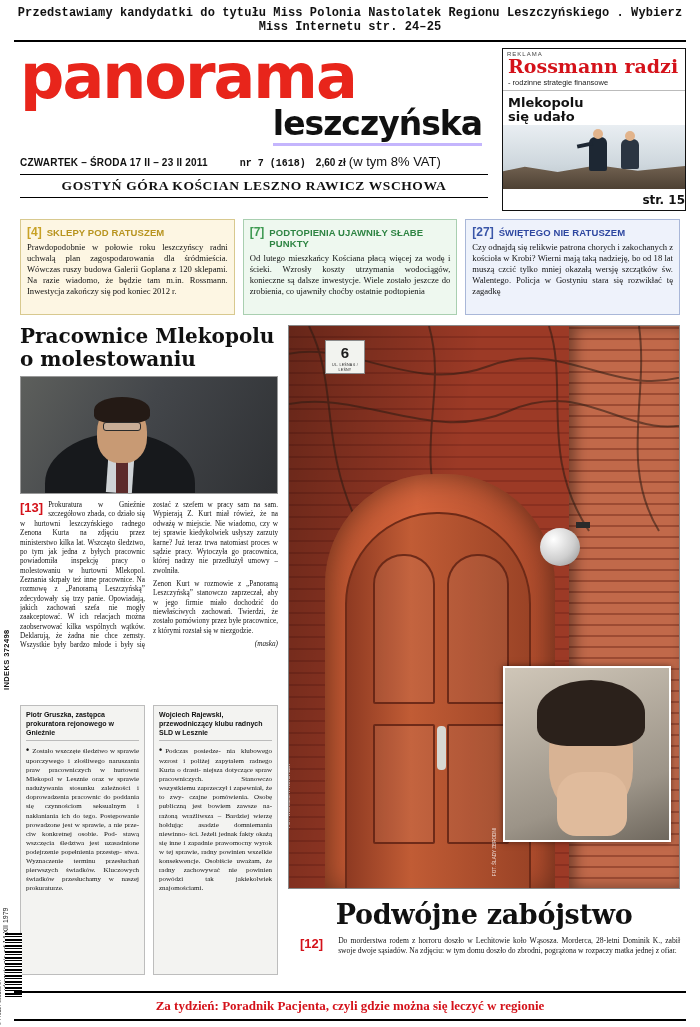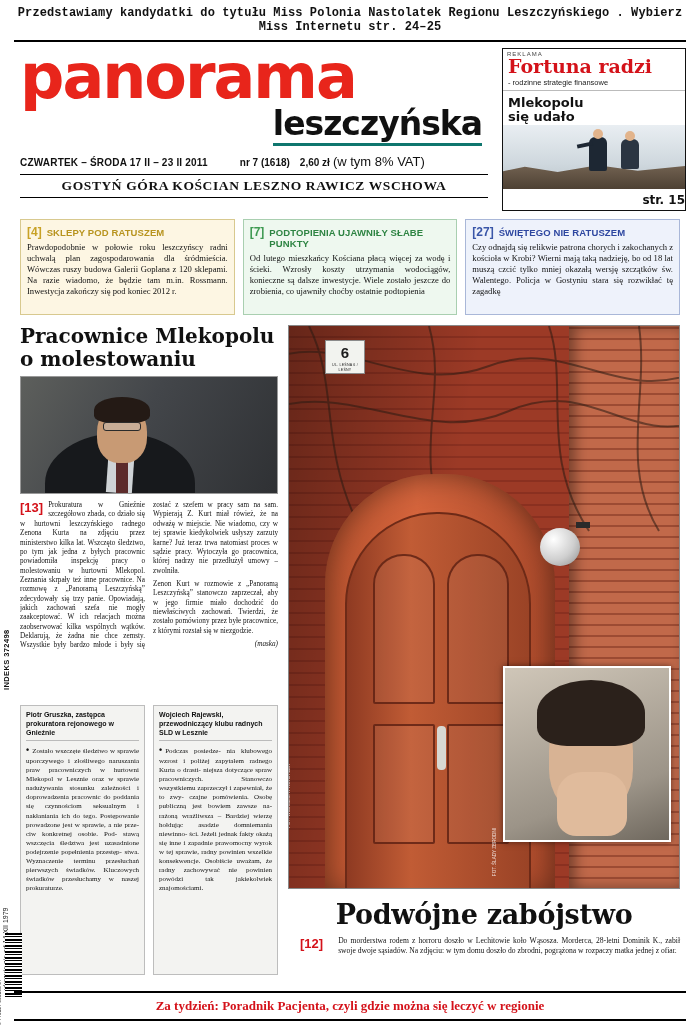--- a/index.html
+++ b/index.html
@@ -54,33 +54,33 @@
     justify-content: flex-end;
     padding-right: 12px;
   }
   .logo-lesz {
     font-family: "DejaVu Sans", sans-serif;
     font-weight: bold;
     font-size: 33px;
     line-height: 1;
     color: #111;
     letter-spacing: -1px;
-    border-bottom: 3px solid #0f766e;
+    border-bottom: 3px solid #c4b5fd;
     padding-bottom: 3px;
   }
   .issue-line {
     display: flex;
     align-items: baseline;
     margin: 8px 6px 0 6px;
     font-family: "Liberation Sans", sans-serif;
     font-size: 10px;
     font-weight: bold;
   }
   .issue-left { letter-spacing: .2px; }
-  .issue-mid { margin-left: 32px; }
+  .issue-mid { margin-left: 32px; font-family: Liberation Mono, monospace; }
   .issue-price { margin-left: 10px; }
   .issue-vat { font-weight: normal; font-size: 13px; margin-left: 3px; }
   .towns {
     margin: 5px 6px 0 6px;
     border-top: 1px solid #000;
     border-bottom: 1px solid #000;
     text-align: center;
     font-family: "Liberation Serif", serif;
     font-weight: bold;
     font-size: 13.5px;
@@ -593,21 +593,21 @@
         <span class="issue-left">CZWARTEK – ŚRODA 17 II – 23 II 2011</span>
         <span class="issue-mid">nr 7 (1618)</span>
         <span class="issue-price">2,60 zł</span>
         <span class="issue-vat">(w tym 8% VAT)</span>
       </div>
       <div class="towns">GOSTYŃ GÓRA KOŚCIAN LESZNO RAWICZ WSCHOWA</div>
     </div>
 
     <div class="advert">
       <div class="advert-label">REKLAMA</div>
-      <div class="advert-title">Fortuna radzi</div>
+      <div class="advert-title">Rossmann radzi</div>
       <div class="advert-sub">- rodzinne strategie finansowe</div>
       <div class="advert-head2" style="white-space:pre-line">Mlekopolu
 się udało</div>
       <div class="advert-art">
         <div class="ad-rock"></div>
         <div class="ad-person p1">
             <span class="ad-arm"></span>
           </div>
         <div class="ad-person p2"></div>
       </div>

